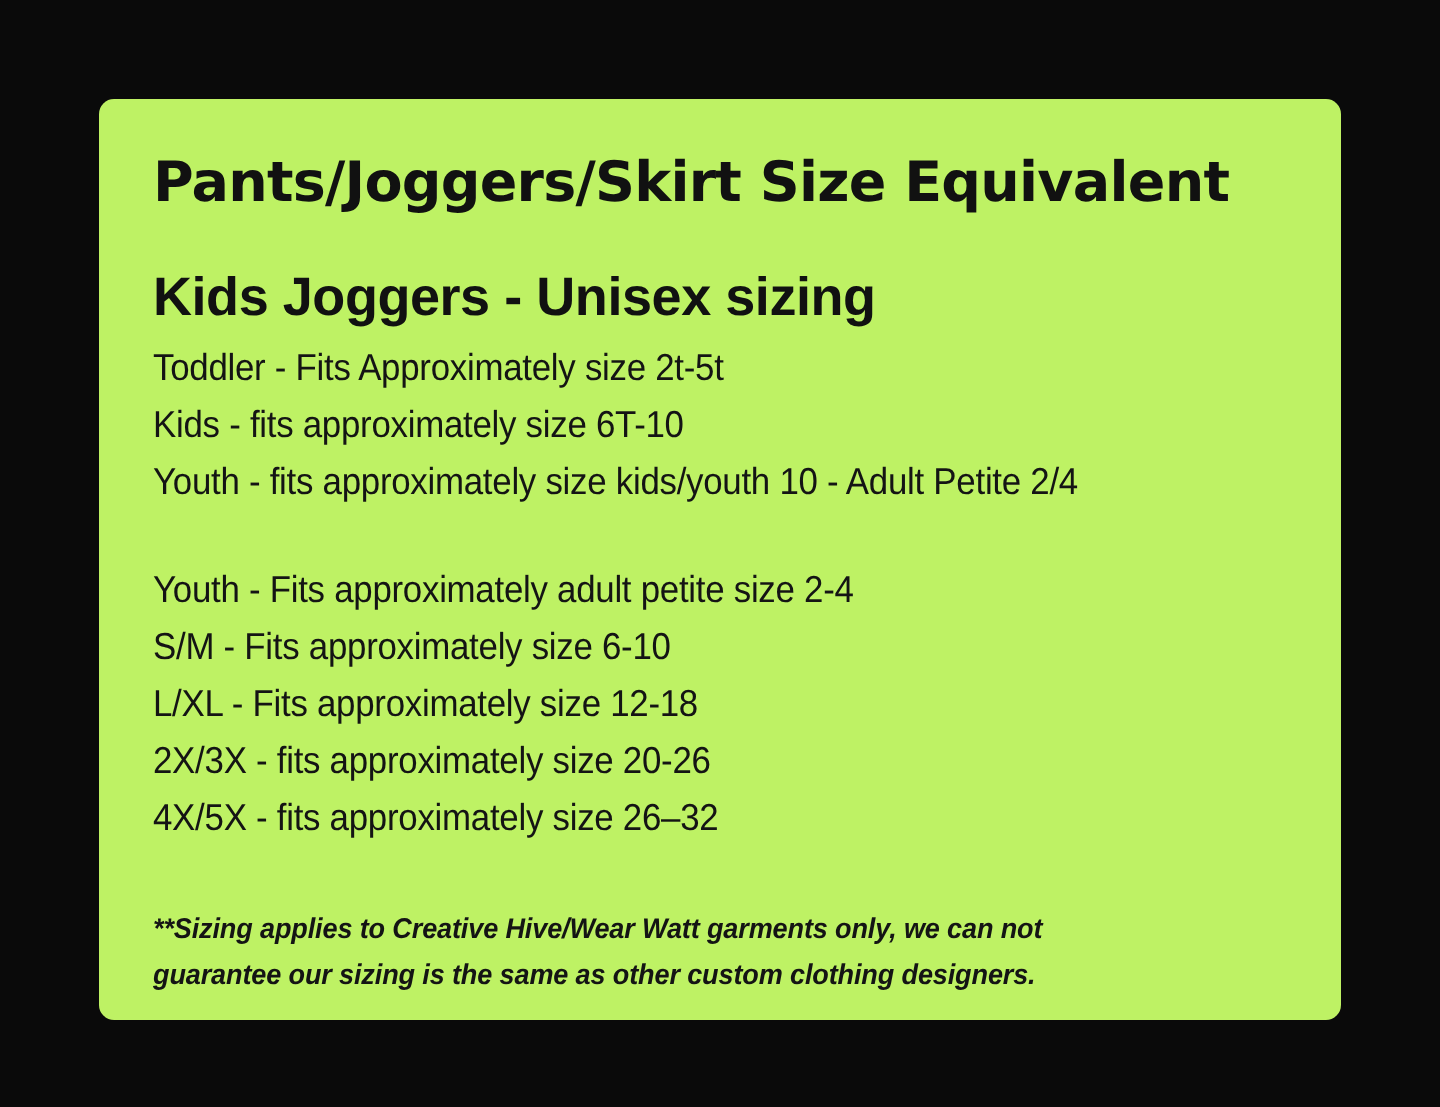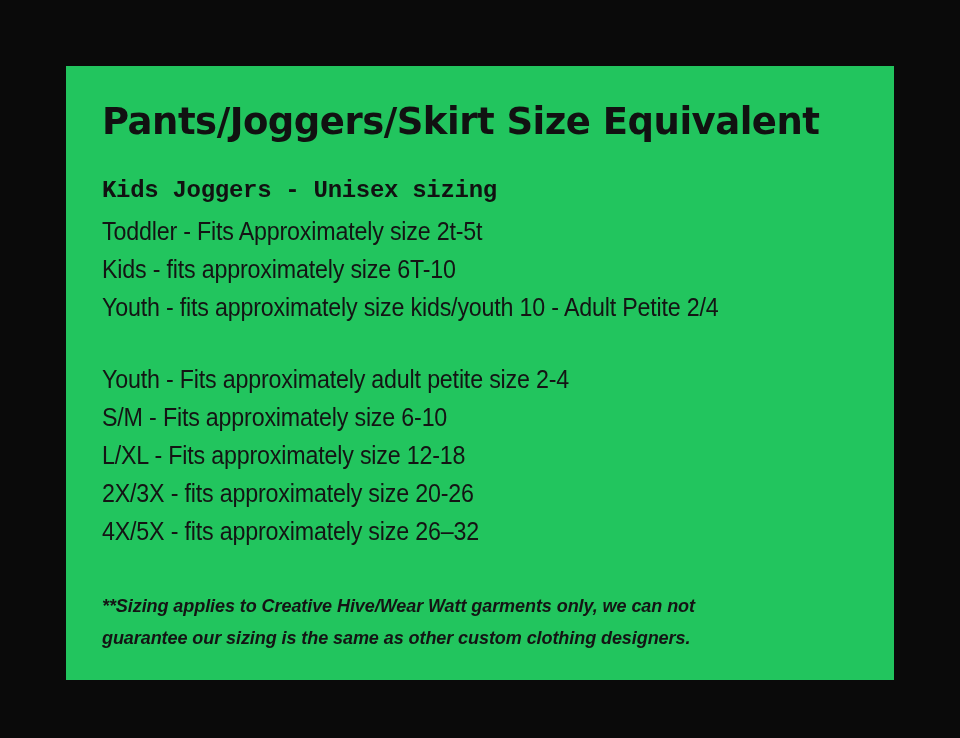--- a/index.html
+++ b/index.html
@@ -18,40 +18,41 @@
     width: 960px;
     height: 738px;
     background: #0a0a0a;
   }
   .card {
     position: absolute;
     left: 66px;
     top: 66px;
     width: 828px;
     height: 614px;
-    background: #22c55e;
+    background: #bef264;
     box-sizing: border-box;
     padding: 30px 36px 16px 36px;
+    border-radius: 10px;
   }
   .title {
     font-family: "DejaVu Sans", sans-serif;
     font-weight: bold;
     font-size: 37px;
     letter-spacing: -0.5px;
     color: #111111;
     margin: 6px 0 0 0;
     line-height: 1.1;
   }
   .section {
     margin-top: 34px;
   }
   .section-heading {
-    font-family: Liberation Mono, monospace;
+    font-family: Liberation Sans, sans-serif;
     font-weight: bold;
-    font-size: 24px;
+    font-size: 36px;
     letter-spacing: -0.3px;
     color: #111111;
     margin: 0 0 8px 0;
     line-height: 1.15;
   }
   .line {
     font-family: "Liberation Sans Narrow", "Liberation Sans", sans-serif;
     font-size: 25px;
     color: #141414;
     line-height: 1.52;

